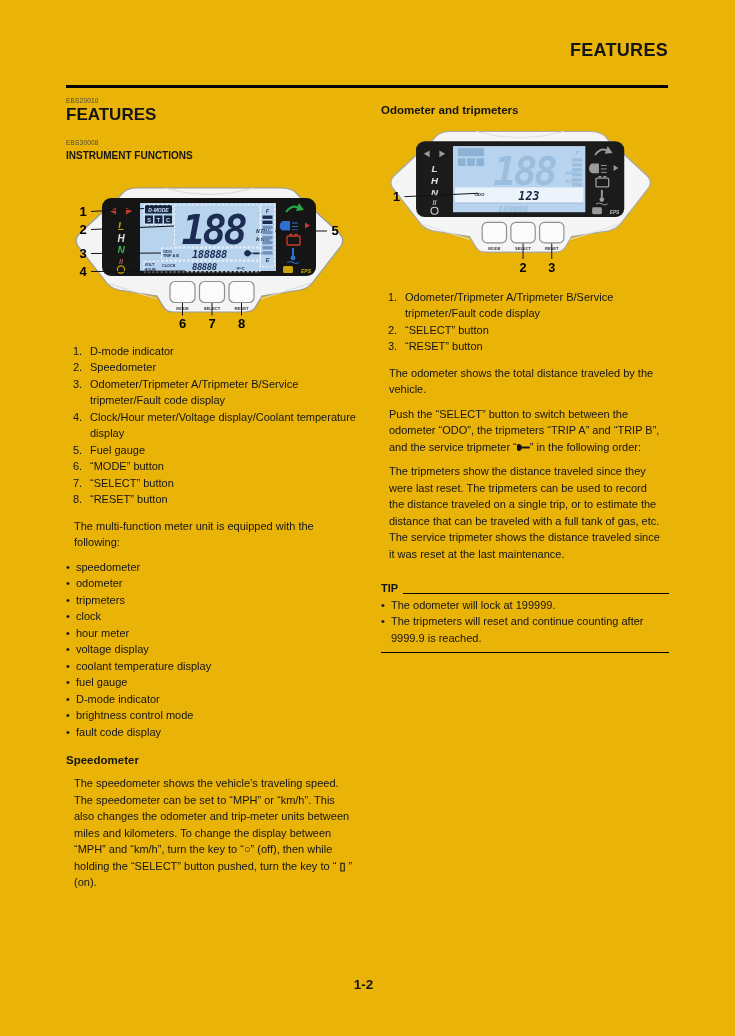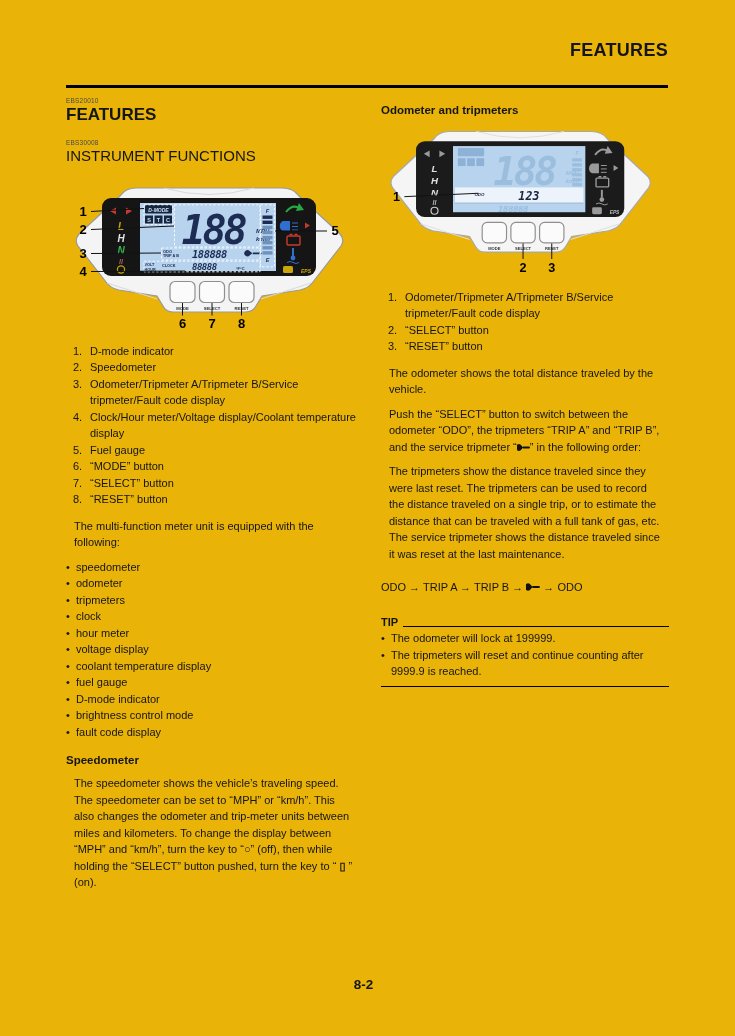--- a/index.html
+++ b/index.html
@@ -10,21 +10,21 @@
     -webkit-font-smoothing:antialiased;
   }
   .page { position:absolute; inset:0; background:#eab308; }
   .header-title { position:absolute; top:40px; right:67px; font-size:18px; font-weight:bold; letter-spacing:0.3px; }
   .header-rule { position:absolute; top:85px; left:66px; width:602px; height:3px; background:#000; }
   .col { position:absolute; top:96px; font-size:11px; line-height:16.5px; }
   .col-left  { left:66px;  width:296px; }
   .col-right { left:381px; width:288px; }
   .code { font-size:6.5px; line-height:9px; color:#4a4a4a; letter-spacing:0.2px; }
   .doc-title { font-size:17px; line-height:20px; font-weight:bold; margin:0 0 13px; }
-  .section-h { font-size:15px; line-height:15px; font-weight:normal; margin:1px 0 19px; }
+  .section-h { font-size:10px; line-height:15px; font-weight:bold; margin:1px 0 19px; }
   .sub-h { font-size:11.5px; line-height:14px; font-weight:bold; margin:7px 0 8px; }
   .fig { margin:0 0 4px; }
   .num-list { margin:2px 0 10px; }
   .num-row { display:flex; }
   .num-row .n { flex:0 0 24px; padding-left:7px; }
   .num-row .t { flex:1; }
   .b-row { display:flex; }
   .b-row .dot { flex:0 0 10px; }
   .b-row .bt { flex:1; }
   .bullets { margin:0 0 13px; }
@@ -359,36 +359,33 @@
           <span class="t">“RESET” button</span>
         </div>
     </div>
 
     <p>The odometer shows the total distance traveled by the vehicle.</p>
     <p><span>Push the “SELECT” button to switch between the odometer “ODO”, the tripmeters “TRIP A” and “TRIP B”, and the service tripmeter “</span><svg class="wrench-inline" width="13" height="9" viewBox="0 0 13 9">
           <path d="M3.4,1.4 A3.4,3.4 0 1,0 3.4,7.6 L6.2,4.5 Z M6.0,3.6 l6,0 a0.95,0.95 0 0,1 0,1.9 l-6,0 z" fill="#111"></path>
         </svg><span>” in the following order:</span></p>
     <p>The tripmeters show the distance traveled since they were last reset. The tripmeters can be used to record the distance traveled on a single trip, or to estimate the distance that can be traveled with a full tank of gas, etc. The service tripmeter shows the distance traveled since it was reset at the last maintenance.</p>
 
-    <p class="flow"><span>ODO → TRIP A → TRIP B → </span><svg class="wrench-inline" width="14" height="10" viewBox="0 0 13 9">
-          <path d="M3.4,1.4 A3.4,3.4 0 1,0 3.4,7.6 L6.2,4.5 Z M6.0,3.6 l6,0 a0.95,0.95 0 0,1 0,1.9 l-6,0 z" fill="#111"></path>
-        </svg><span> → ODO</span></p>
 
 
     <div class="tip-head">
       <span class="tip-label">TIP</span>
       <span class="tip-line"></span>
     </div>
     <div>
       <div class="b-row">
           <span class="dot">•</span>
           <span class="bt">The odometer will lock at 199999.</span>
         </div>
       <div class="b-row">
           <span class="dot">•</span>
           <span class="bt">The tripmeters will reset and continue counting after 9999.9 is reached.</span>
         </div>
     </div>
     <div class="tip-endrule"></div>
   </div>
 
-  <div class="page-num">8-2</div>
+  <div class="page-num">1-2</div>
 </div>
 
 </body></html>

